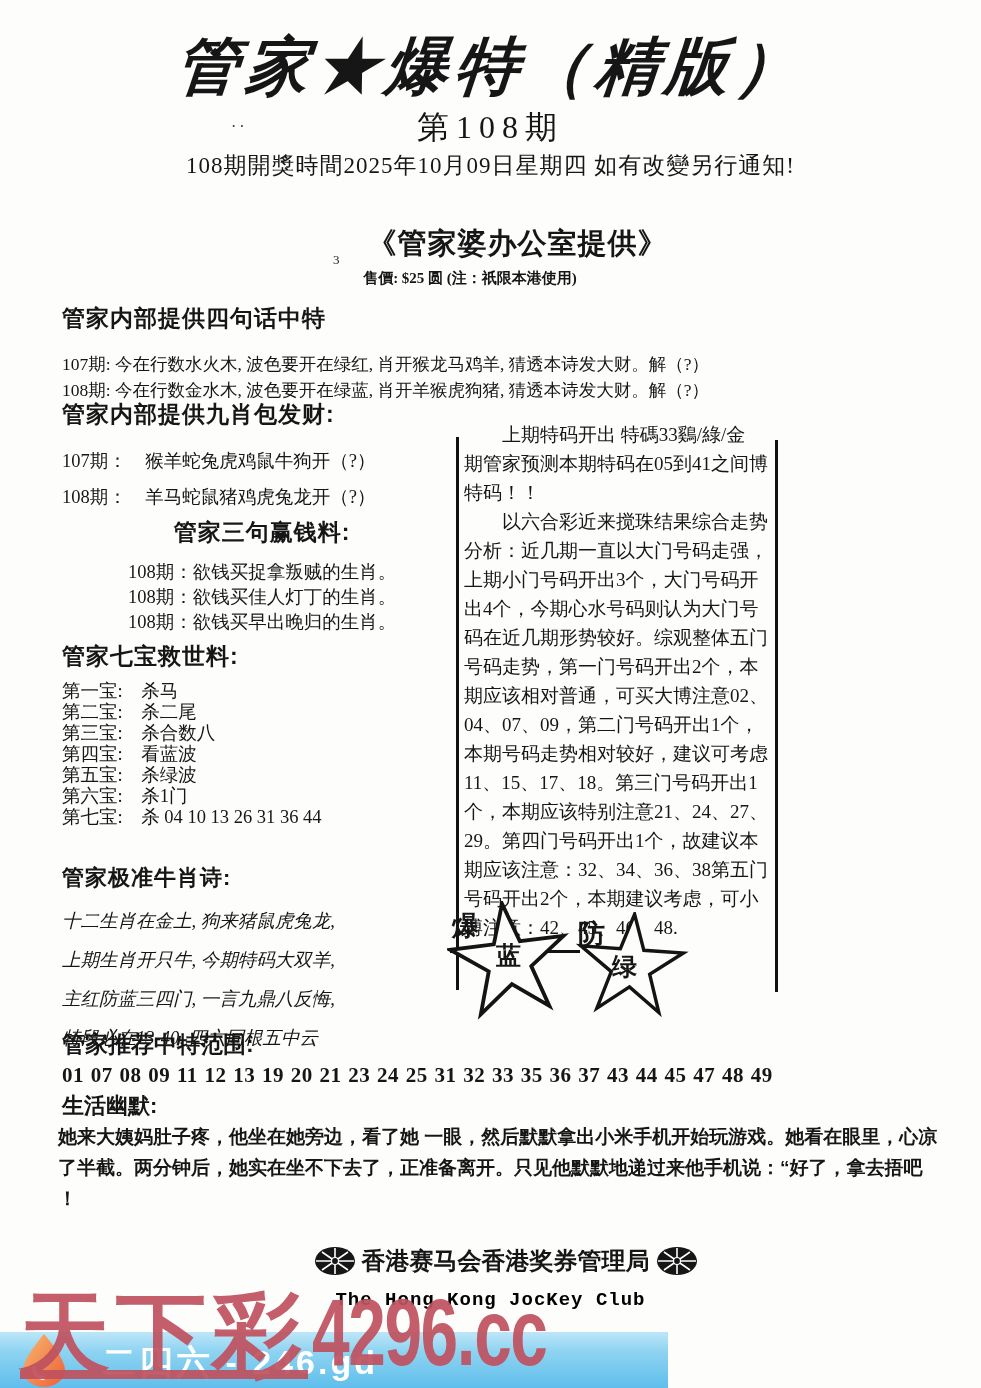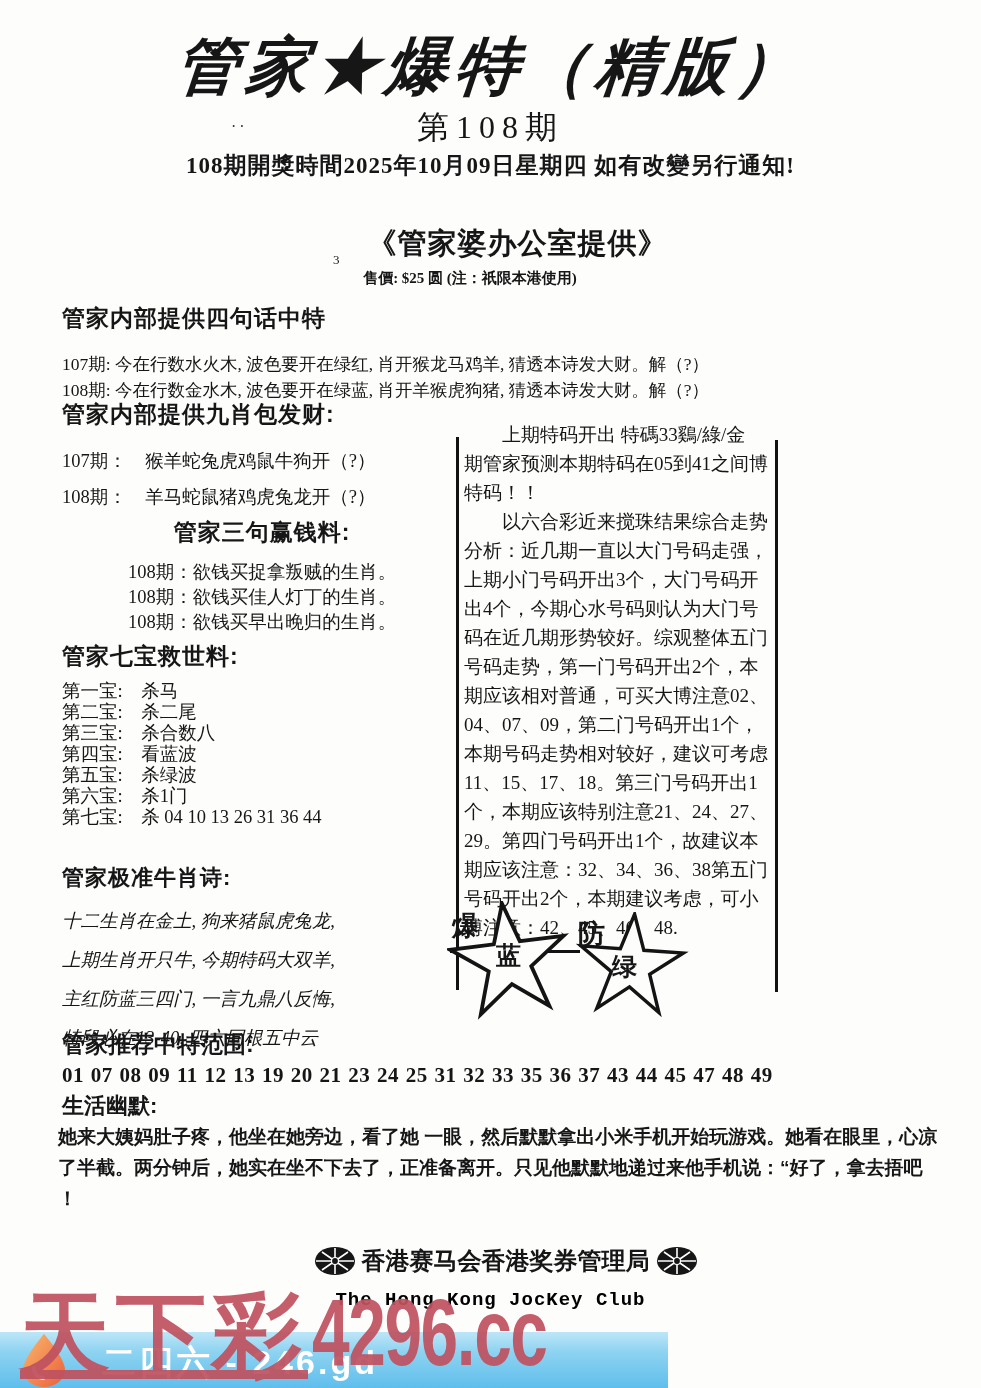--- a/index.html
+++ b/index.html
@@ -6,21 +6,21 @@
   .page{position:relative;width:981px;height:1388px;background:#fdfdfc;overflow:hidden;
         font-family:"Liberation Serif","DejaVu Serif",serif;color:#161616;}
   .abs{position:absolute;}
   .ctr{left:0;width:100%;text-align:center;}
 
   
   .title{top:24px;font-size:63px;font-weight:900;font-style:italic;letter-spacing:7px;
          transform:skewX(-5deg);font-family:"Liberation Serif",serif;white-space:nowrap;}
   .specks{left:231px;top:118px;font-size:16px;letter-spacing:3px;color:#333;}
   .issue{top:106px;font-size:32px;letter-spacing:7px;}
-  .drawline{top:150px;font-size:23px;font-weight:700;letter-spacing:1px;}
+  .drawline{top:150px;font-size:23px;font-weight:400;letter-spacing:1px;}
   .resultline{top:189px;font-size:23px;font-weight:700;letter-spacing:1px;}
   .provider{top:224px;font-size:29px;font-weight:600;letter-spacing:1px;margin-left:27px;}
   .price-sup{left:333px;top:252px;font-size:13px;}
   .price{top:269px;left:0;width:940px;text-align:center;font-size:15px;font-weight:700;}
 
   
   .sec{position:absolute;left:62px;}
   .sec-heading{font-family:"Liberation Sans","DejaVu Sans",sans-serif;font-weight:700;
                font-size:23px;letter-spacing:1px;}
   .sec-lines{white-space:pre-line;font-size:18.5px;line-height:36px;}

